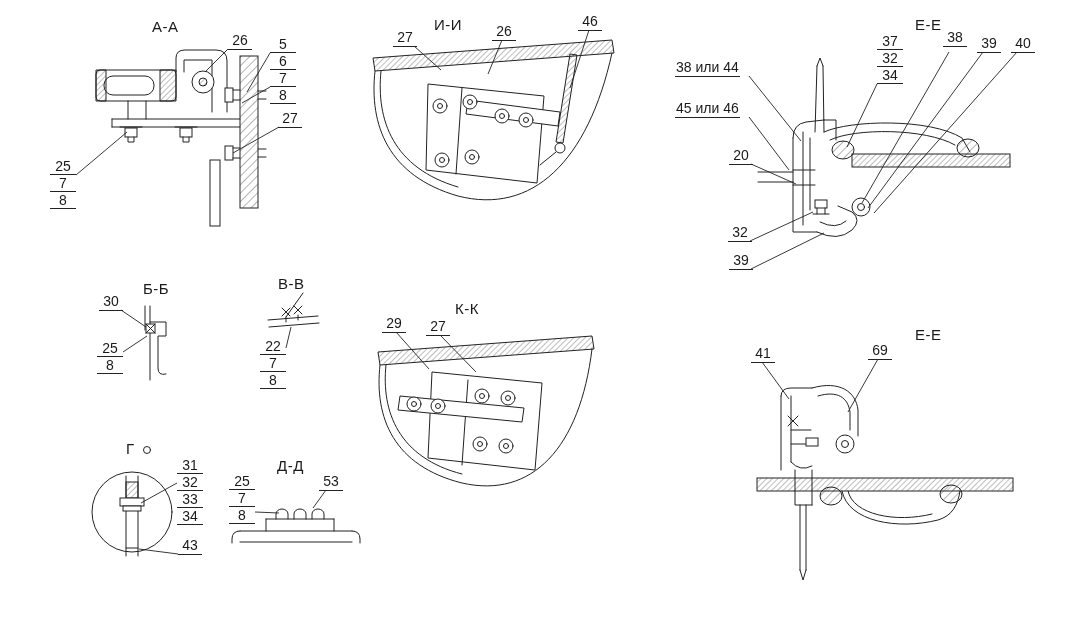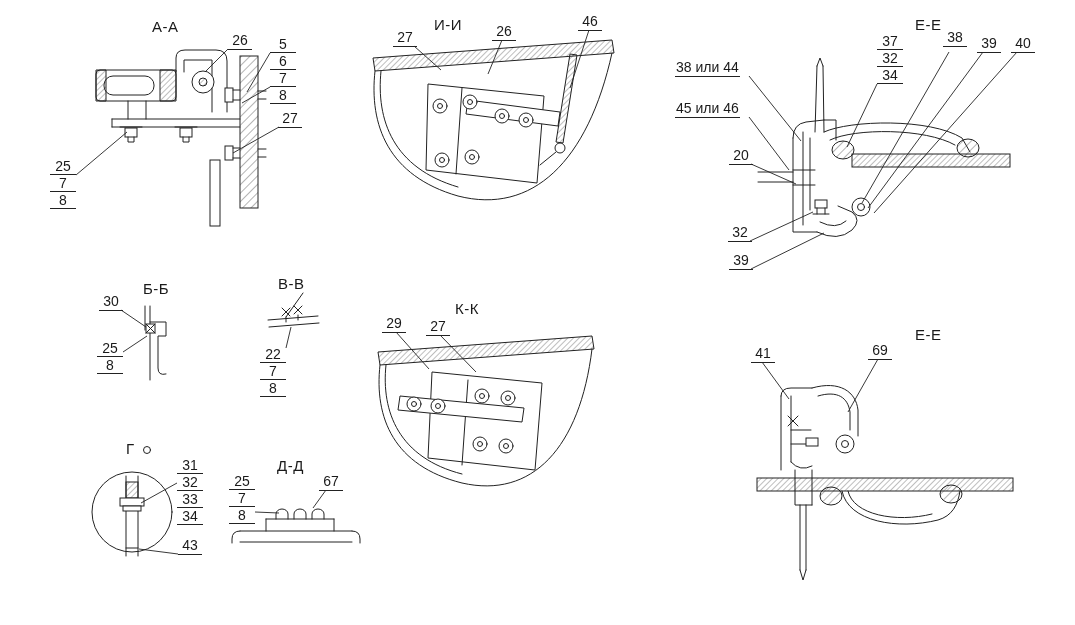--- a/index.html
+++ b/index.html
@@ -231,21 +231,21 @@
   <div class="callout" style="left:729px;top:147px">20</div>
   <div class="callout" style="left:728px;top:224px">32</div>
   <div class="callout" style="left:729px;top:252px">39</div>
 
   <div class="callout" style="left:99px;top:293px">30</div>
   <div class="stack" style="left:97px;top:340px">
     <span>25</span>
     <span>8</span>
   </div>
 
-  <div class="stack" style="left:260px;top:346px">
+  <div class="stack" style="left:260px;top:338px">
     <span>22</span>
     <span>7</span>
     <span>8</span>
   </div>
 
   <div class="callout" style="left:382px;top:315px">29</div>
   <div class="callout" style="left:426px;top:318px">27</div>
 
   <div class="stack" style="left:177px;top:457px">
     <span>31</span>
@@ -253,18 +253,18 @@
     <span>33</span>
     <span>34</span>
   </div>
   <div class="callout" style="left:178px;top:537px">43</div>
 
   <div class="stack" style="left:229px;top:473px">
     <span>25</span>
     <span>7</span>
     <span>8</span>
   </div>
-  <div class="callout" style="left:319px;top:473px">67</div>
+  <div class="callout" style="left:319px;top:473px">53</div>
 
   <div class="callout" style="left:751px;top:345px">41</div>
   <div class="callout" style="left:868px;top:342px">69</div>
 
 </div>
 
 </body></html>

